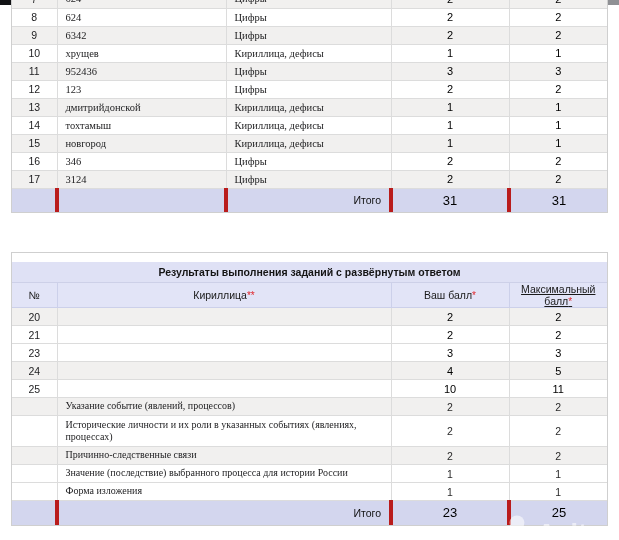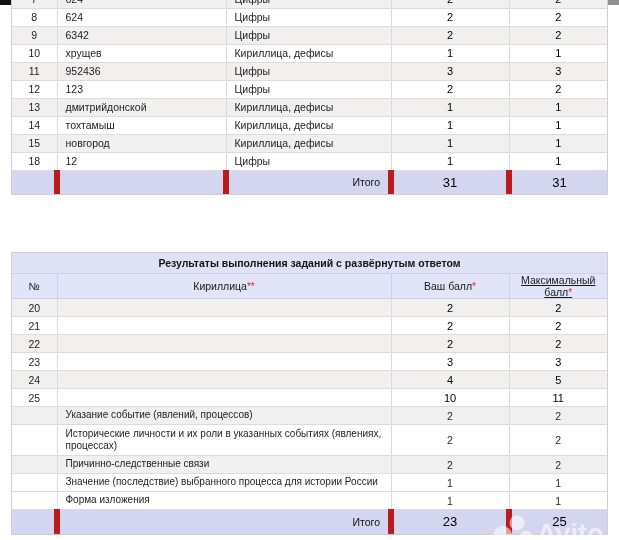--- a/index.html
+++ b/index.html
@@ -71,38 +71,39 @@
 
   .cell-num {
     text-align: center;
     font-size: 10.5px;
     color: #1d1d1f;
   }
   .cell-text {
     text-align: left;
     font-size: 10.5px;
     color: #1d1d1f;
+    font-family: Liberation Serif, serif;
   }
   .cell-score {
     text-align: center;
     font-weight: bold;
     font-size: 11px;
     color: #000000;
   }
   .cell-score.sub {
     font-weight: normal;
     font-size: 10.5px;
     color: #2a2a2a;
   }
 
   
   tr.total-row td {
     background: #d3d6ee;
     border-bottom: none;
-    border-right: 6px solid #b91c1c;
+    border-right: 4px solid #b91c1c;
     height: 24px;
   }
   tr.total-row td:last-child { border-right: none; }
   .total-label {
     text-align: right;
     font-weight: bold;
     font-size: 10.5px;
     color: #111111;
     padding-right: 10px;
   }
@@ -116,20 +117,21 @@
   
   .tbl-caption {
     background: #dfe1f5;
     text-align: center;
     font-weight: bold;
     font-size: 10.5px;
     color: #141414;
     height: 21px;
     line-height: 21px;
     border-bottom: 1px solid #cdd0e8;
+    margin-top: 9px;
   }
   tr.head-row td {
     background: #e2e4f7;
     height: 22px;
     text-align: center;
     font-weight: normal;
     font-size: 10.5px;
     color: #1a1a1a;
     border-right: 1px solid #ccd0ea;
     border-bottom: 1px solid #ccd0ea;
@@ -230,25 +232,32 @@
             <td class="cell-score">1</td>
           </tr>
           <tr class="r-odd row-h18">
             <td class="cell-num">15</td>
             <td class="cell-text">новгород</td>
             <td class="cell-text">Кириллица, дефисы</td>
             <td class="cell-score">1</td>
             <td class="cell-score">1</td>
           </tr>
           <tr class="r-even row-h18">
-            <td class="cell-num">18</td>
-            <td class="cell-text">12</td>
-            <td class="cell-text">Цифры</td>
-            <td class="cell-score">1</td>
-            <td class="cell-score">1</td>
+            <td class="cell-num">16</td>
+            <td class="cell-text">346</td>
+            <td class="cell-text">Цифры</td>
+            <td class="cell-score">2</td>
+            <td class="cell-score">2</td>
+          </tr>
+          <tr class="r-odd row-h18">
+            <td class="cell-num">17</td>
+            <td class="cell-text">3124</td>
+            <td class="cell-text">Цифры</td>
+            <td class="cell-score">2</td>
+            <td class="cell-score">2</td>
           </tr>
           <tr class="total-row">
             <td></td>
             <td></td>
             <td class="total-label">Итого</td>
             <td class="total-val">31</td>
             <td class="total-val">31</td>
           </tr>
         </tbody>
     </table>
@@ -275,26 +284,20 @@
             <td class="cell-text"></td>
             <td class="cell-score">2</td>
             <td class="cell-score">2</td>
           </tr>
           <tr class="r-even row-h18">
             <td class="cell-num">21</td>
             <td class="cell-text"></td>
             <td class="cell-score">2</td>
             <td class="cell-score">2</td>
           </tr>
-          <tr class="r-odd row-h18">
-            <td class="cell-num">22</td>
-            <td class="cell-text"></td>
-            <td class="cell-score">2</td>
-            <td class="cell-score">2</td>
-          </tr>
           <tr class="r-even row-h18">
             <td class="cell-num">23</td>
             <td class="cell-text"></td>
             <td class="cell-score">3</td>
             <td class="cell-score">3</td>
           </tr>
           <tr class="r-odd row-h18">
             <td class="cell-num">24</td>
             <td class="cell-text"></td>
             <td class="cell-score">4</td>

